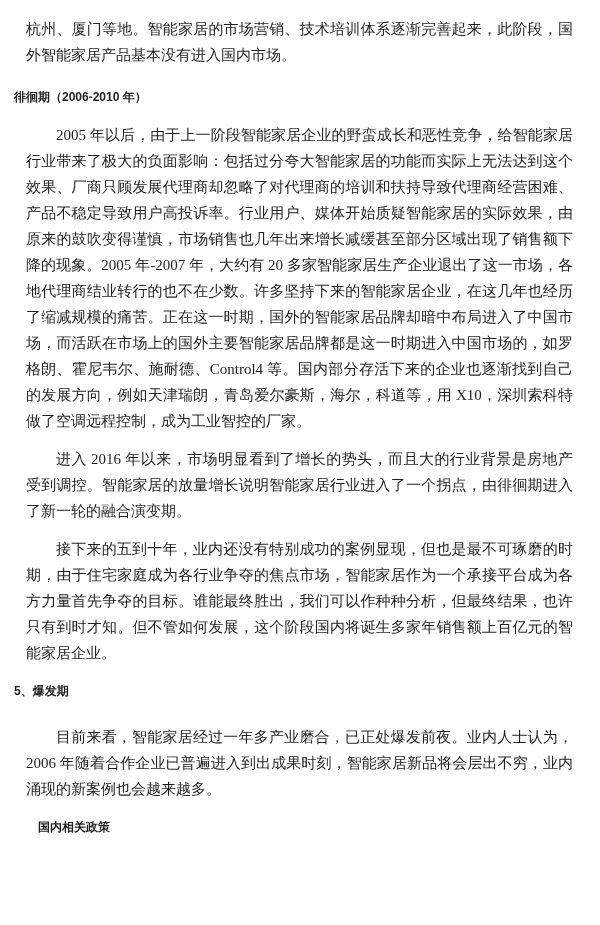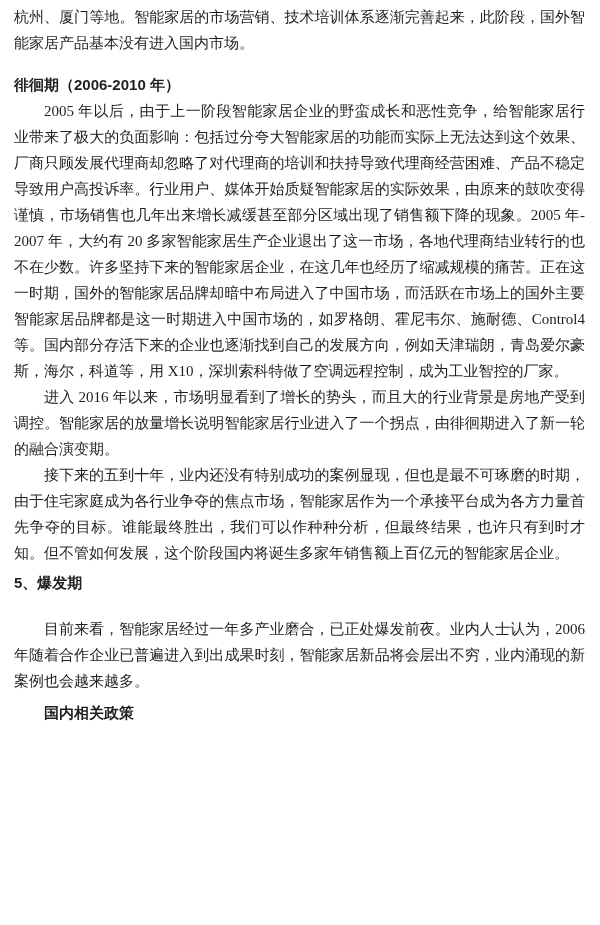--- a/index.html
+++ b/index.html
@@ -13,31 +13,31 @@
     font-family: "Liberation Serif", "DejaVu Serif", serif;
     font-size: 15px;
     line-height: 26px;
     color: #1f1f1f;
   }
   .doc-page {
     width: 100%;
     height: 100%;
   }
   .para {
-    margin: 0;
+    margin: 12px;
     text-align: justify;
     text-justify: inter-ideograph;
     word-break: break-all;
   }
   .para.indent { text-indent: 2em; }
   .heading {
     margin: 0;
     font-weight: bold;
     font-family: "Liberation Sans", "DejaVu Sans", sans-serif;
-    font-size: 15px;
+    font-size: 12px;
     line-height: 26px;
     text-align: left;
   }
   .heading.indent { text-indent: 2em; }
   .mt-section { margin-top: 16px; }
   .mt-burst { margin-top: 4px; }
   .mt-blank { margin-top: 24px; }
   .mt-blank2 { margin-top: 20px; }
   .mt-policy { margin-top: 6px; }
 </style>

